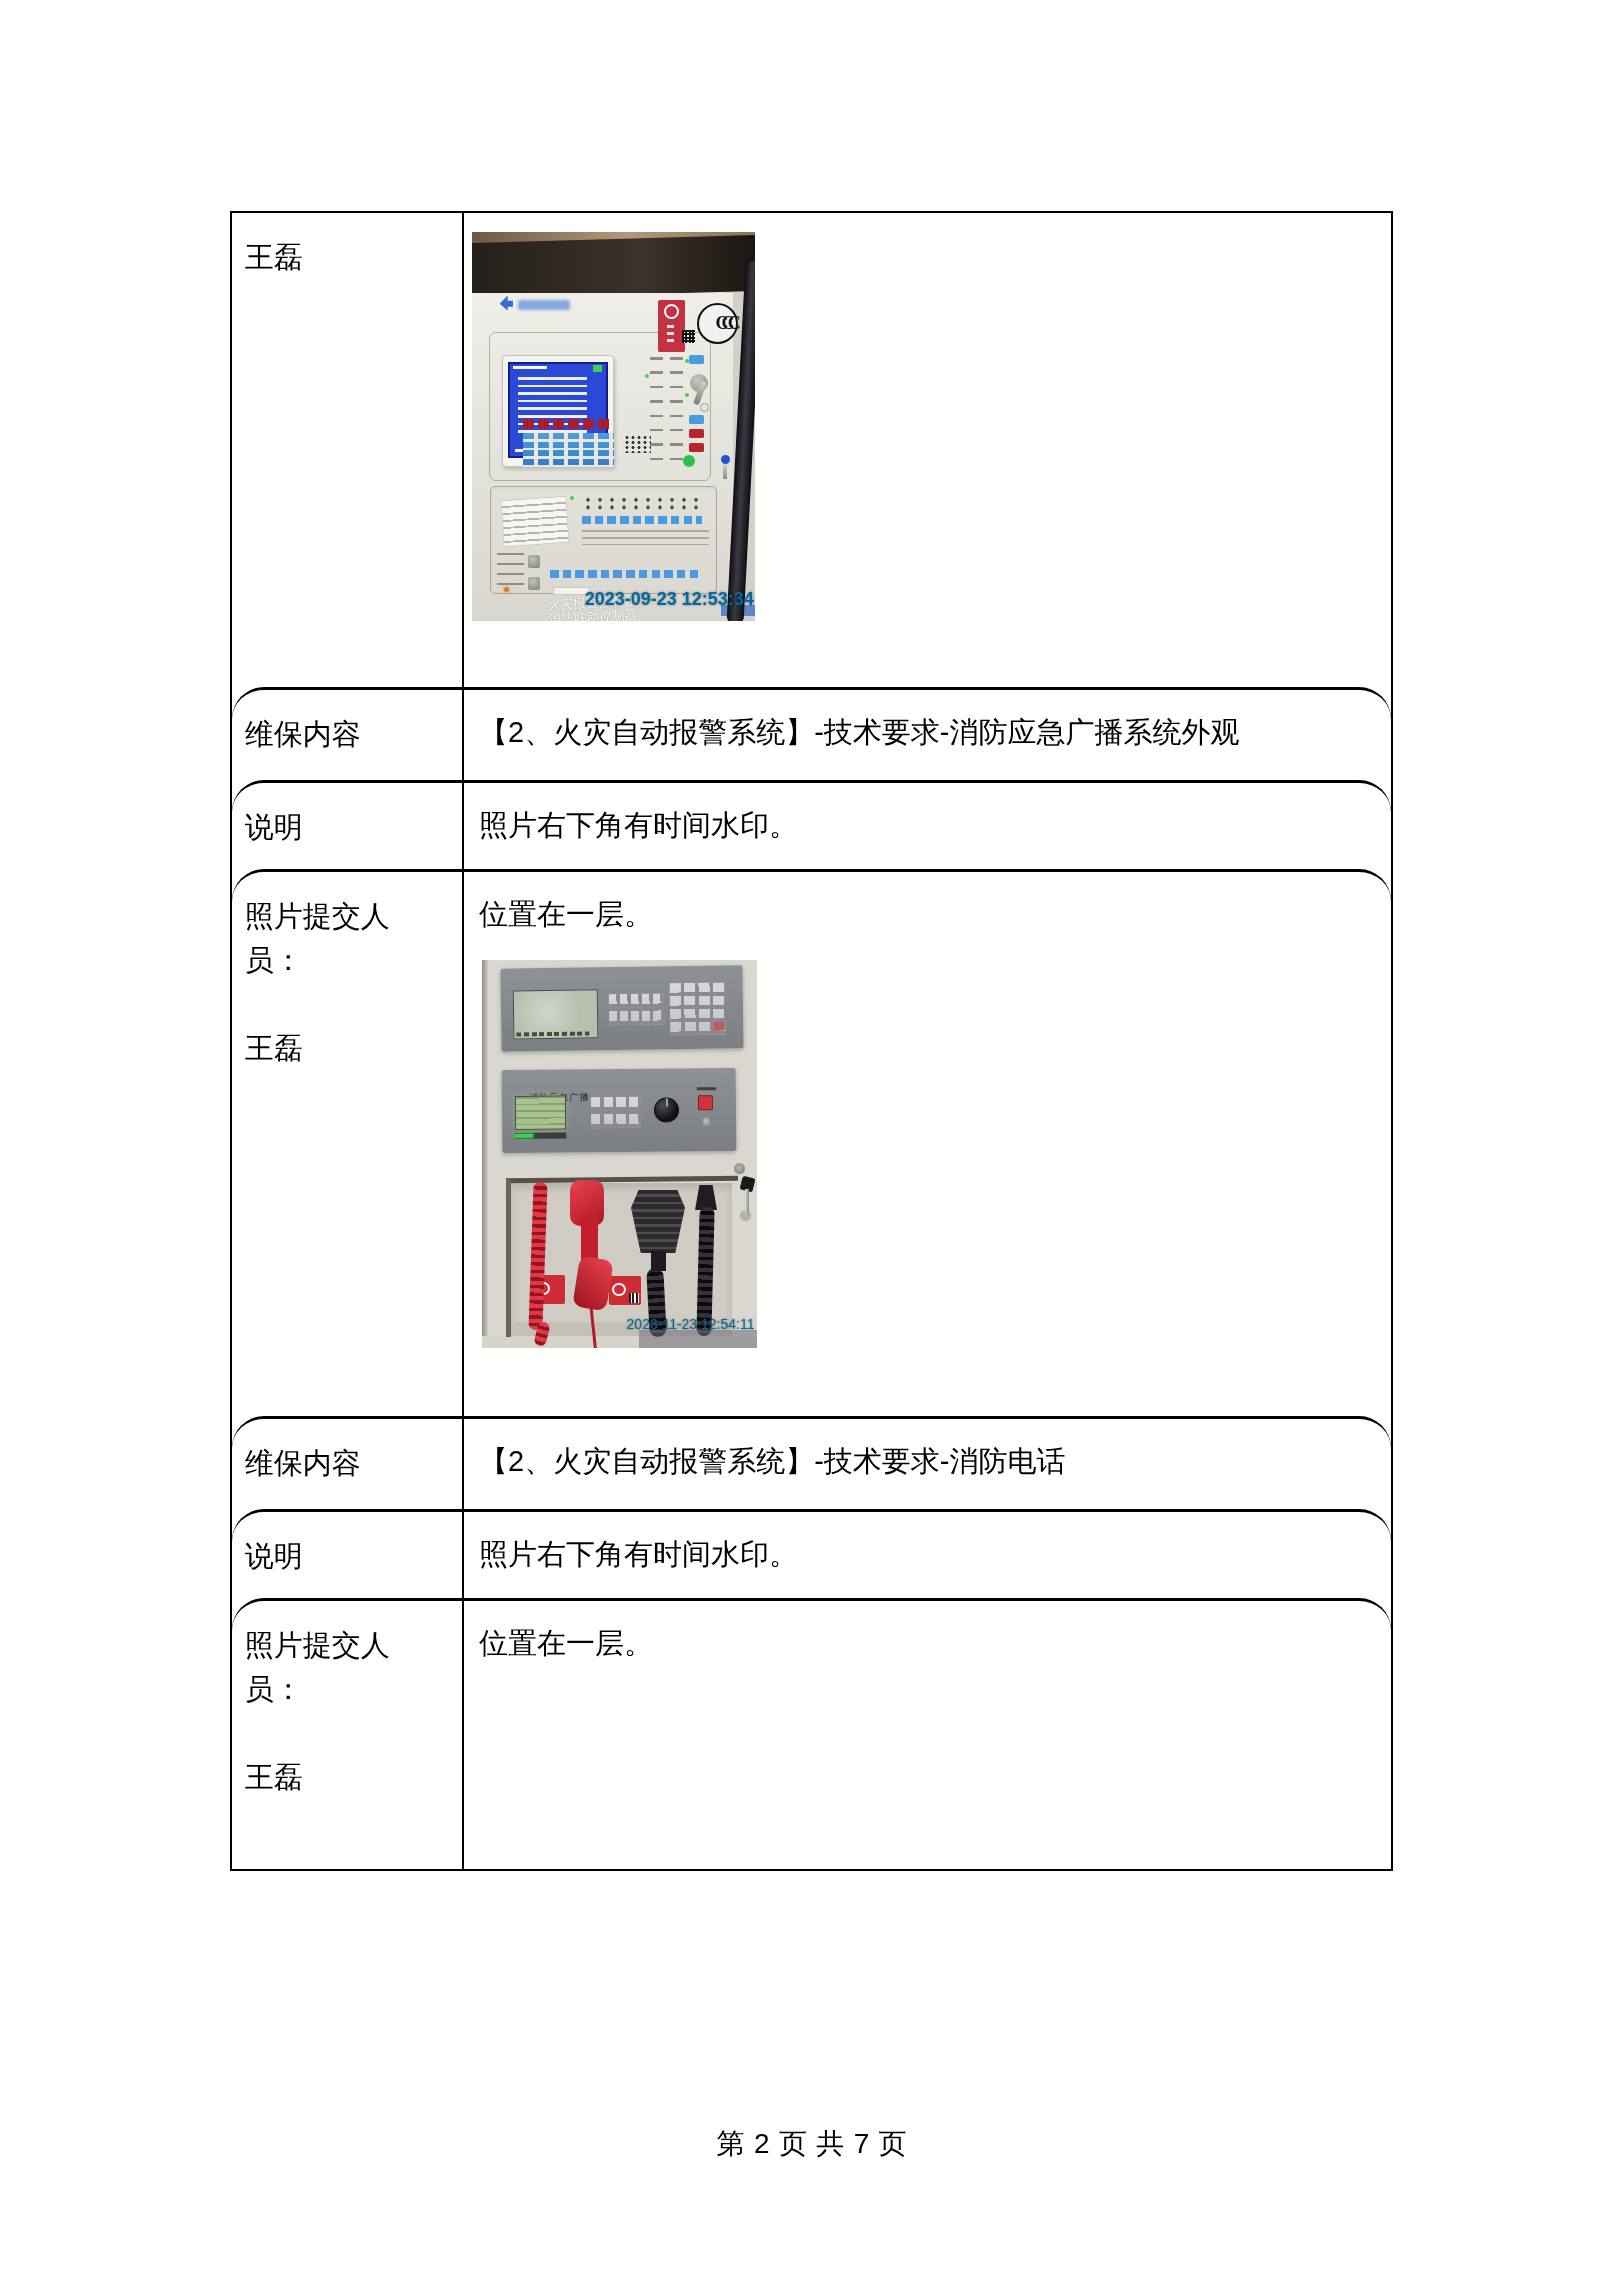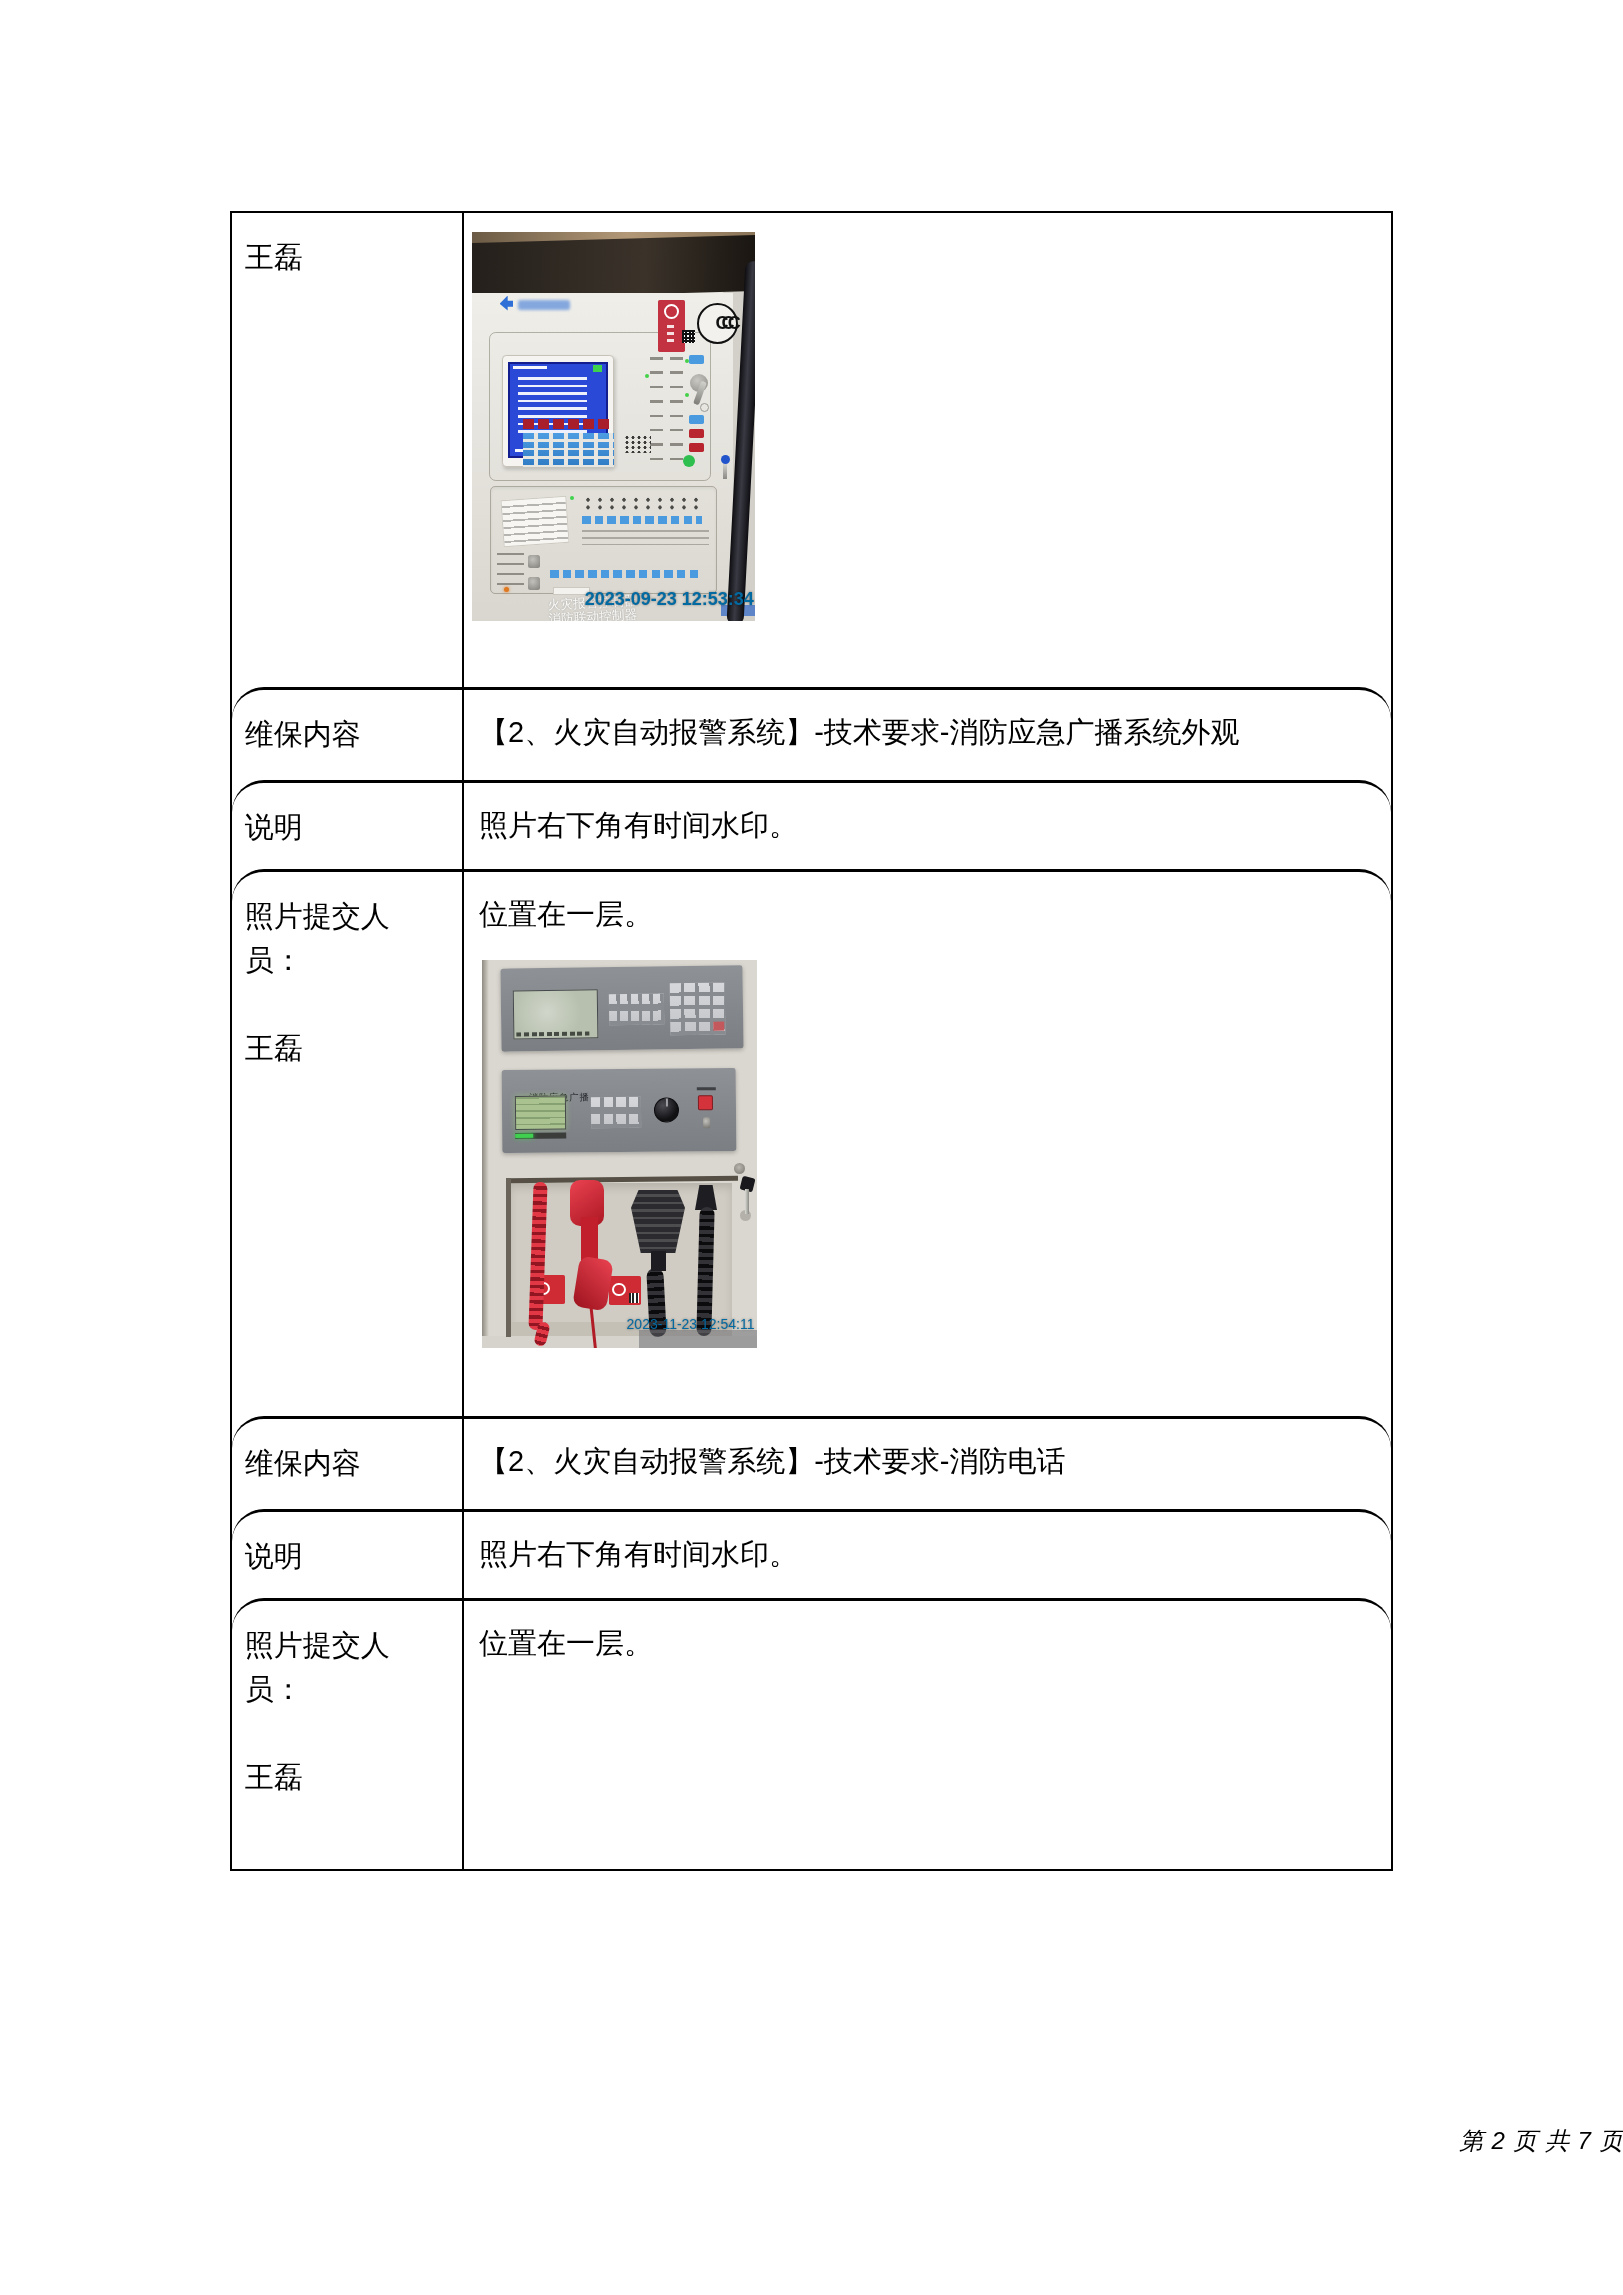--- a/index.html
+++ b/index.html
@@ -68,21 +68,21 @@
   .p1-sticker-dash { left:9.3px; top:25px; width:7.6px; height:20px;
                background:repeating-linear-gradient(to bottom,rgba(255,255,255,.85) 0 3.4px,transparent 3.4px 6.8px); }
   .p1-qr { left:210px; top:98px; width:13.5px; height:13.5px; background:#fff; z-index:4;
                background-image:
                  repeating-linear-gradient(to right,#111 0 1.7px,transparent 1.7px 3.4px),
                  repeating-linear-gradient(to bottom,#111 0 1.7px,rgba(255,255,255,.9) 1.7px 3.4px); }
   .p1-ccc { left:225px; top:71px; width:41px; height:41px; border:2.5px solid #111;
                border-radius:50%; background:#f2f1ee; z-index:3;
                display:flex; align-items:center; justify-content:center;
                position:absolute; }
-  .p1-ccc span { position:static; font-family:Liberation Sans, sans-serif;
+  .p1-ccc span { position:static; font-family:Liberation Serif, serif;
                font-size:18px; font-weight:bold; letter-spacing:-6.8px; color:#111;
                transform:translateX(-3.4px);margin-left:22px; }
   .p1-outline { left:17px; top:100px; width:222px; height:149px;
                border:1.7px solid rgba(130,125,112,.55); border-radius:6.8px; }
   .p1-lcd-bezel { left:30px; top:123px; width:112px; height:112px; background:#f5f4f0;
                border:0.8px solid #c6c2b8; border-radius:4.2px;
                box-shadow:1.7px 2.5px 3.4px rgba(0,0,0,.15); }
   .p1-lcd { left:36px; top:130px; width:100px; height:96px; background:#2a49d6;
                border:2.5px solid #141d8e; }
   .p1-lcd-title { left:3.4px; top:2.5px; width:34px; height:3.4px; background:rgba(255,255,255,.95); }
@@ -248,21 +248,21 @@
   .p2-key-shaft { left:263px; top:229px; width:4.2px; height:25px;
              background:linear-gradient(90deg,#dcdcd6,#8a8a84); z-index:6; }
   .p2-key-plate { left:258px; top:250px; width:11px; height:11px; border-radius:50%;
              background:#b3b1aa; z-index:5; }
   .p2-tsbar { left:157px; top:370px; width:118px; height:18.6px;
              background:rgba(112,112,116,.55); z-index:29; }
   .p2 .tstamp { right:2.5px; bottom:2.5px; font-size:14px; font-weight:500; }
 
   
   .footer { position:absolute; left:0; top:2125px; width:100%;
-            text-align:right; font-size:24px; letter-spacing:0.8px;font-style:italic; }
+            text-align:center; font-size:28px; letter-spacing:0.8px; }
 </style>
 </head>
 <body>
 
 <div class="page">
 
   <div class="tbl">
 
     <div class="row r1">
       <div class="cell-l">

